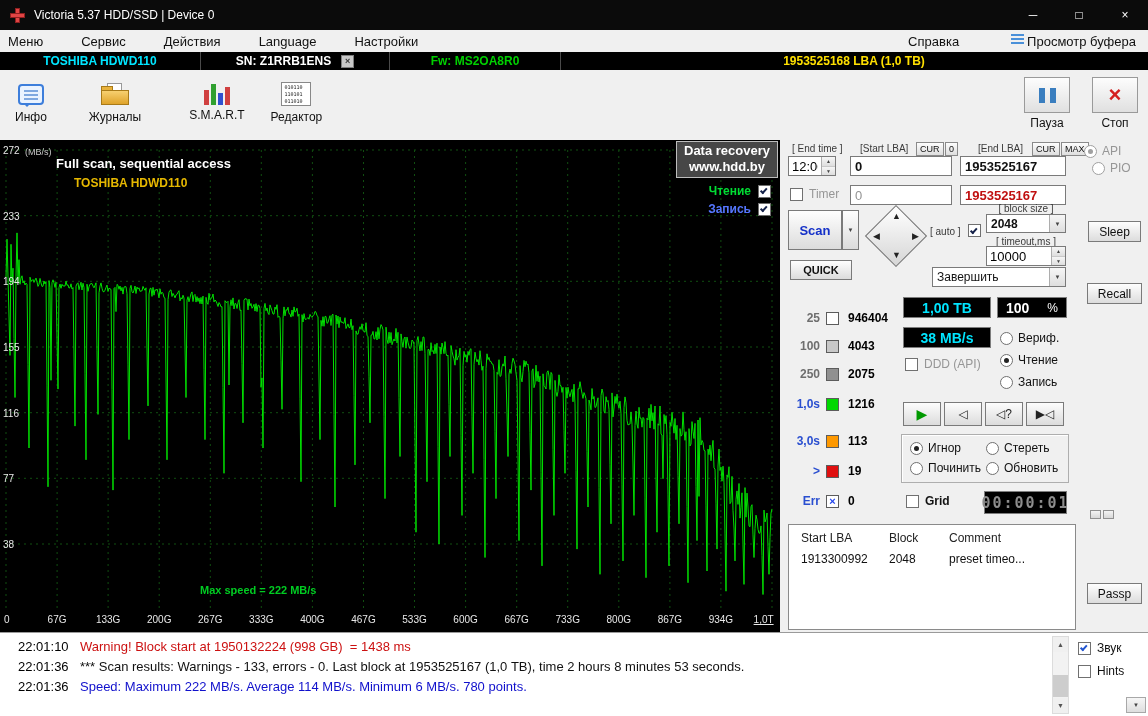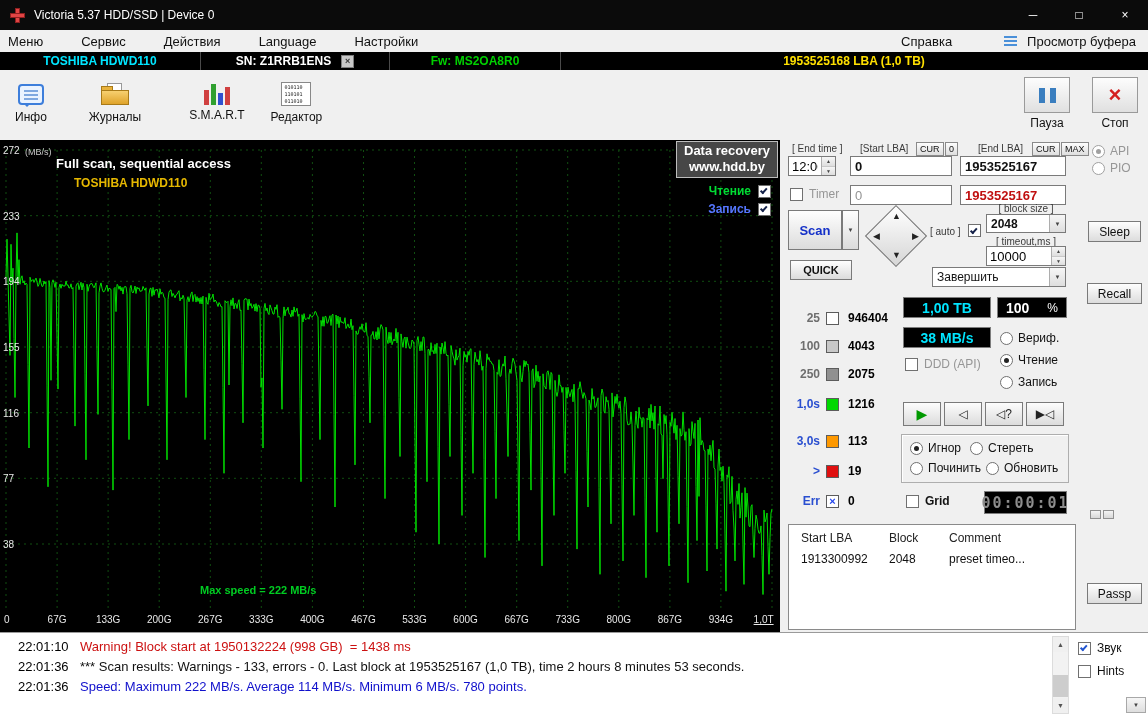--- a/index.html
+++ b/index.html
@@ -16,21 +16,21 @@
   .win-controls{margin-left:auto;display:flex;height:100%}
   .win-btn{width:46px;height:100%;display:flex;align-items:center;justify-content:center;font-size:12px;color:#fff}
 
   
   .menubar{position:absolute;left:0;top:30px;width:100%;height:22px;background:#f0f0f0;display:flex;align-items:center;font-size:13px}
   .menu-left{display:flex;padding-left:8px}
   .menu-item{white-space:nowrap}
   .menu-item + .menu-item{margin-left:38px}
   .menu-right{margin-left:auto;display:flex;align-items:center;padding-right:12px}
   .menu-help{margin-right:52px}
-  .buffer-view{display:flex;align-items:center;gap:10px}
+  .buffer-view{display:flex;gap:3px}
   .buffer-icon{width:13px;height:11px;background:repeating-linear-gradient(#4a90d9 0 2px,transparent 2px 4px)}
 
   
   .devicebar{position:absolute;left:0;top:52px;width:100%;height:18px;background:#000;display:flex;align-items:center;font-size:12px;font-weight:bold}
   .seg{display:flex;align-items:center;justify-content:center;height:100%;white-space:nowrap}
   .seg-model{width:200px}
   .seg-serial{width:188px;gap:10px}
   .seg-fw{width:170px}
   .seg-capacity{margin-left:208px;width:170px}
   .seg-divider{width:1px;height:100%;background:#4a4a4a}
@@ -353,21 +353,21 @@
     <div class="spin" style="left:8px;top:16px;width:48px">
       <input class="spin-input" value="12:00" style="">
       <div class="spin-btns">
         <div class="spin-b">▲</div>
         <div class="spin-b">▼</div>
       </div>
     </div>
     <input class="tinput bold" style="left: 70px; top: 16px; width: 102px; height: 20px;" value="0">
     <input class="tinput bold" style="left: 180px; top: 16px; width: 106px; height: 20px;" value="1953525167">
 
-    <div class="radio sel dis" style="left:312px;top:4px">
+    <div class="radio sel dis" style="left:304px;top:4px">
       <span class="rdot"></span>
       <span>API</span>
     </div>
     <div class="radio dis" style="left:312px;top:21px">
       <span class="rdot"></span>
       <span>PIO</span>
     </div>
 
     <div class="cbrow dis" style="left:10px;top:47px">
       <span class="cbx"></span>
@@ -496,21 +496,21 @@
       <div class="wbtn2">
           <span>▶◁</span>
         </div>
     </div>
 
     <div class="actionbox">
       <div class="radio sel" style="left:8px;top:6px">
         <span class="rdot"></span>
         <span>Игнор</span>
       </div>
-      <div class="radio" style="left:68px;top:6px">
+      <div class="radio" style="left:84px;top:6px">
         <span class="rdot"></span>
         <span>Стереть</span>
       </div>
       <div class="radio" style="left:8px;top:26px">
         <span class="rdot"></span>
         <span>Починить</span>
       </div>
       <div class="radio" style="left:84px;top:26px">
         <span class="rdot"></span>
         <span>Обновить</span>

